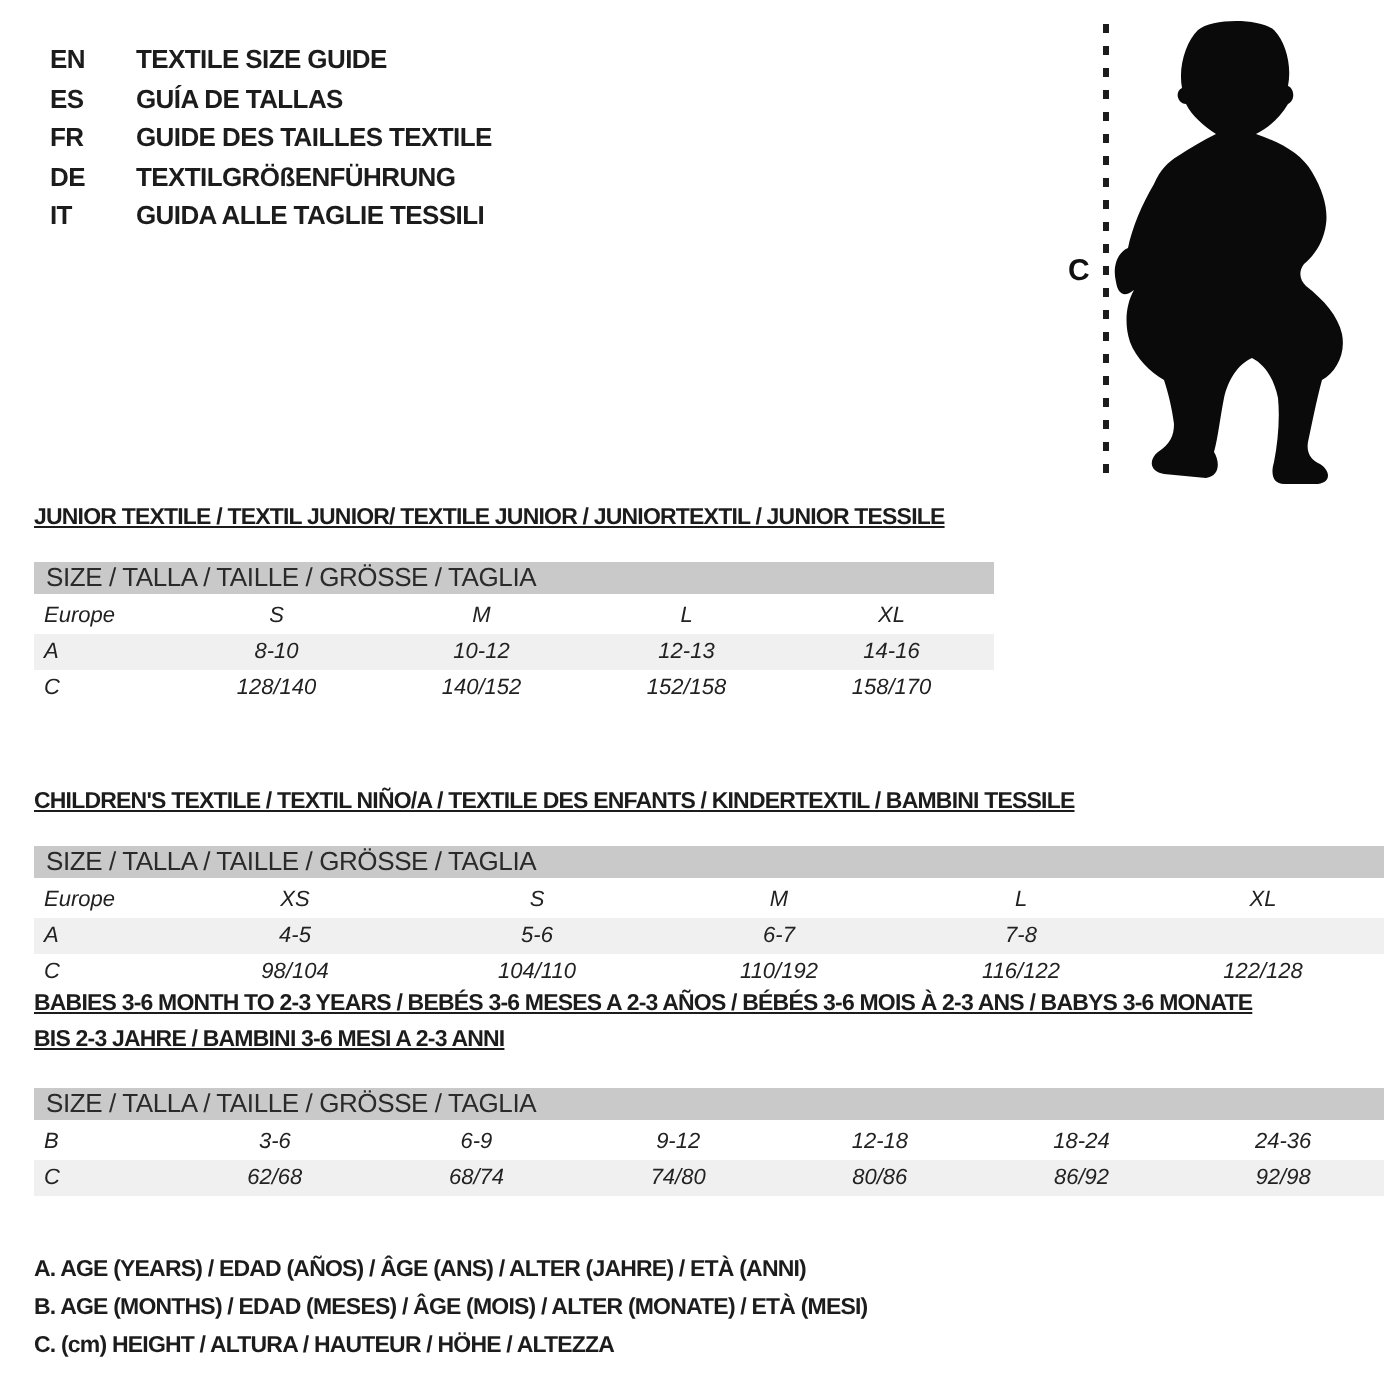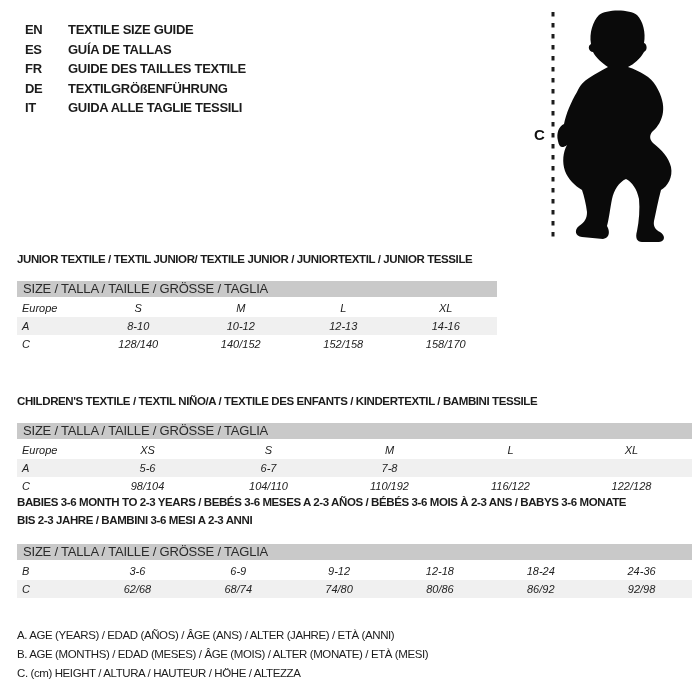--- a/index.html
+++ b/index.html
@@ -14,33 +14,33 @@
 
   
   .figure{position:absolute;left:500px;top:0;width:200px;height:250px;}
 
   
   .section{position:absolute;left:17px;}
   #sec1{top:252px;width:480px;}
   #sec2{top:394px;width:675px;}
   #sec3{top:493px;width:675px;}
   .sec-title{font-size:11.5px;font-weight:700;letter-spacing:-0.4px;line-height:14px;
-             margin-bottom:15px;white-space:nowrap;}
+             margin-bottom:15px;white-space:nowrap;text-decoration:underline;}
   #sec3 .sec-title{white-space:normal;max-width:620px;line-height:18px;}
   .size-bar{height:16px;line-height:16px;background:#c9c9c9;padding-left:6px;
             font-size:13px;font-weight:400;letter-spacing:-0.2px;color:#2a2a2a;
             margin-bottom:2px;}
   .trow{display:grid;height:18px;line-height:18px;font-size:11px;color:#222222;font-style:italic;}
   .trow.striped{background:#f0f0f0;}
   .tlabel{padding-left:5px;text-align:left;}
   .tcell{text-align:center;}
 
   
   .footnotes{position:absolute;left:17px;top:626px;}
-  .footnote{font-size:11.5px;font-weight:400;letter-spacing:-0.4px;line-height:19px;
+  .footnote{font-size:11.5px;font-weight:700;letter-spacing:-0.4px;line-height:19px;
             white-space:nowrap;}
 </style>
 </head>
 <body>
 
 <div class="canvas">
 
   <div class="lang-block">
       <div class="lang-row">
         <span class="lang-code">EN</span>
@@ -143,20 +143,21 @@
         <div class="trow" style="grid-template-columns: 70px repeat(5, 1fr);">
           <div class="tlabel">Europe</div>
           <div class="tcell">XS</div>
           <div class="tcell">S</div>
           <div class="tcell">M</div>
           <div class="tcell">L</div>
           <div class="tcell">XL</div>
         </div>
         <div class="trow striped" style="grid-template-columns: 70px repeat(5, 1fr);">
           <div class="tlabel">A</div>
+          <div class="tcell">4-5</div>
           <div class="tcell">5-6</div>
           <div class="tcell">6-7</div>
           <div class="tcell">7-8</div>
         </div>
         <div class="trow" style="grid-template-columns: 70px repeat(5, 1fr);">
           <div class="tlabel">C</div>
           <div class="tcell">98/104</div>
           <div class="tcell">104/110</div>
           <div class="tcell">110/192</div>
           <div class="tcell">116/122</div>

